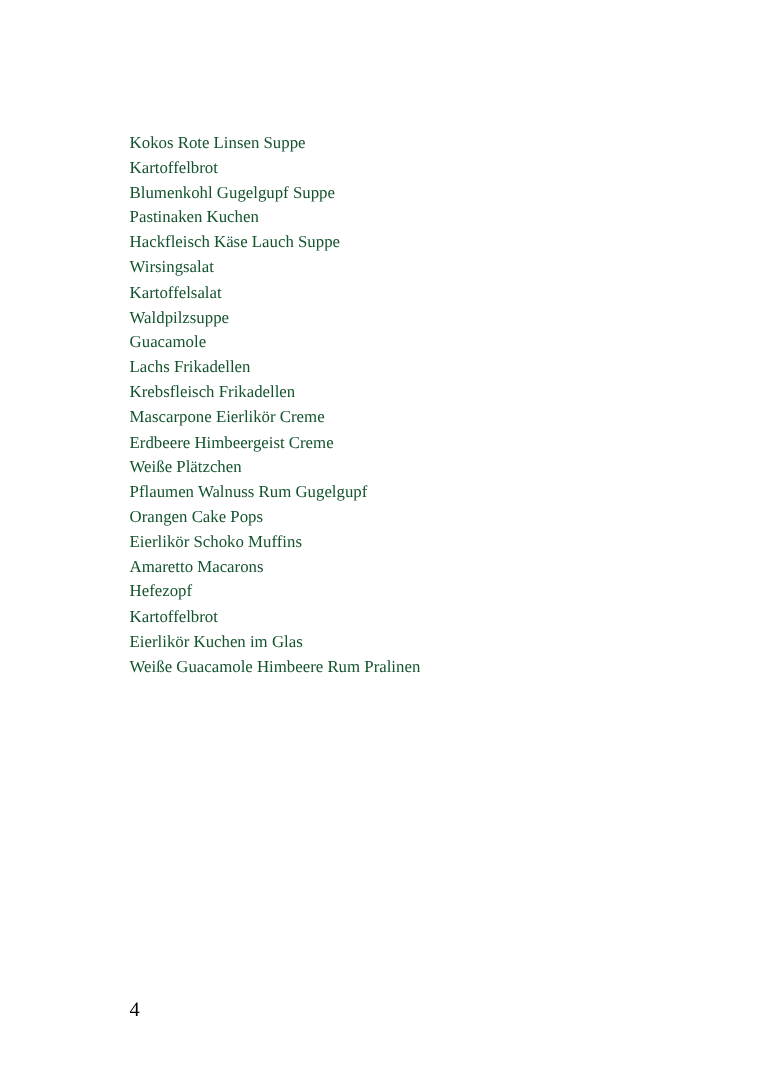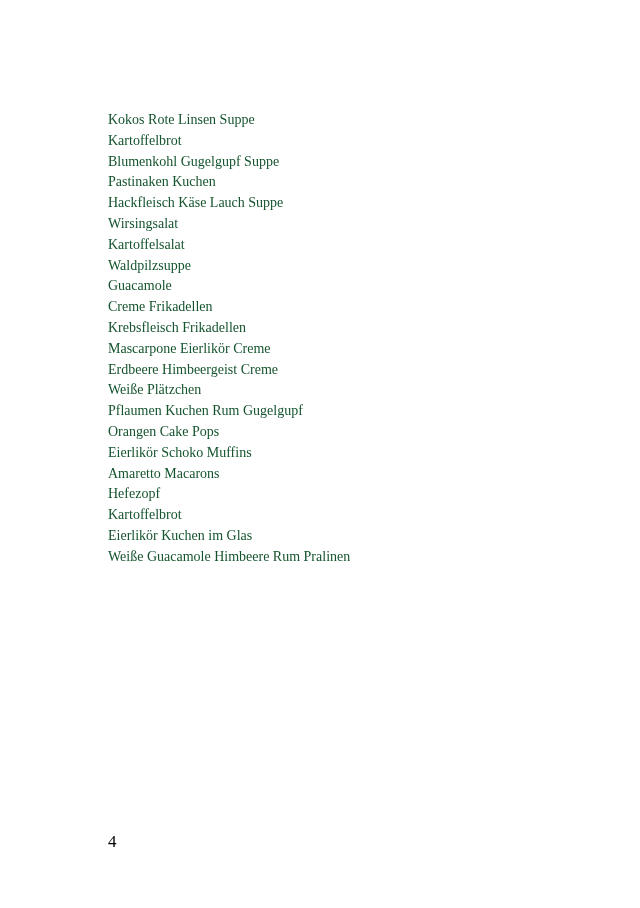--- a/index.html
+++ b/index.html
@@ -44,26 +44,26 @@
   <div class="menu-list">
       <div class="menu-line">Kokos Rote Linsen Suppe</div>
       <div class="menu-line">Kartoffelbrot</div>
       <div class="menu-line">Blumenkohl Gugelgupf Suppe</div>
       <div class="menu-line">Pastinaken Kuchen</div>
       <div class="menu-line">Hackfleisch Käse Lauch Suppe</div>
       <div class="menu-line">Wirsingsalat</div>
       <div class="menu-line">Kartoffelsalat</div>
       <div class="menu-line">Waldpilzsuppe</div>
       <div class="menu-line">Guacamole</div>
-      <div class="menu-line">Creme Frikadellen</div>
+      <div class="menu-line">Lachs Frikadellen</div>
       <div class="menu-line">Krebsfleisch Frikadellen</div>
       <div class="menu-line">Mascarpone Eierlikör Creme</div>
       <div class="menu-line">Erdbeere Himbeergeist Creme</div>
       <div class="menu-line">Weiße Plätzchen</div>
-      <div class="menu-line">Pflaumen Kuchen Rum Gugelgupf</div>
+      <div class="menu-line">Pflaumen Walnuss Rum Gugelgupf</div>
       <div class="menu-line">Orangen Cake Pops</div>
       <div class="menu-line">Eierlikör Schoko Muffins</div>
       <div class="menu-line">Amaretto Macarons</div>
       <div class="menu-line">Hefezopf</div>
       <div class="menu-line">Kartoffelbrot</div>
       <div class="menu-line">Eierlikör Kuchen im Glas</div>
       <div class="menu-line">Weiße Guacamole Himbeere Rum Pralinen</div>
     </div>
   <div class="page-number">4</div>
 </div>

